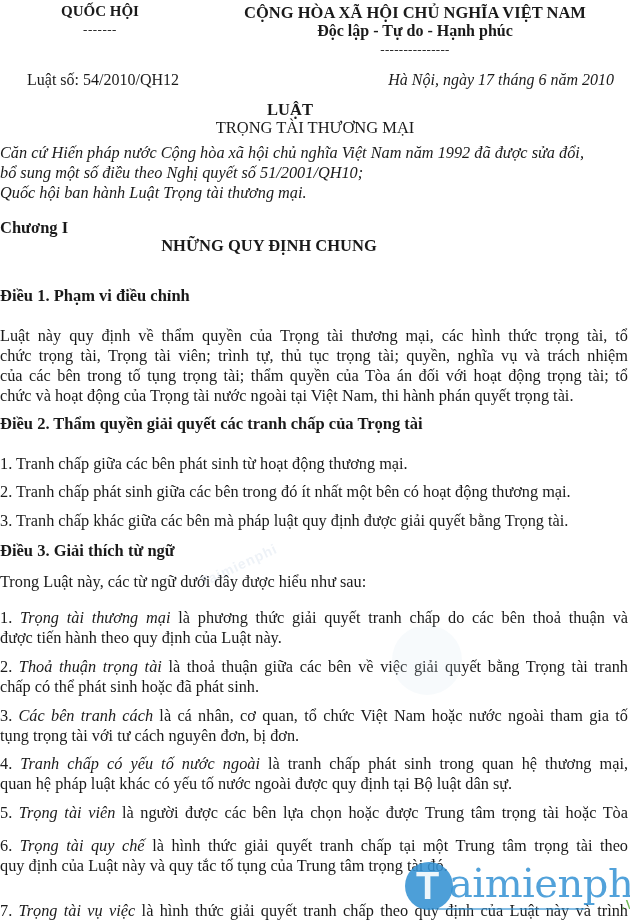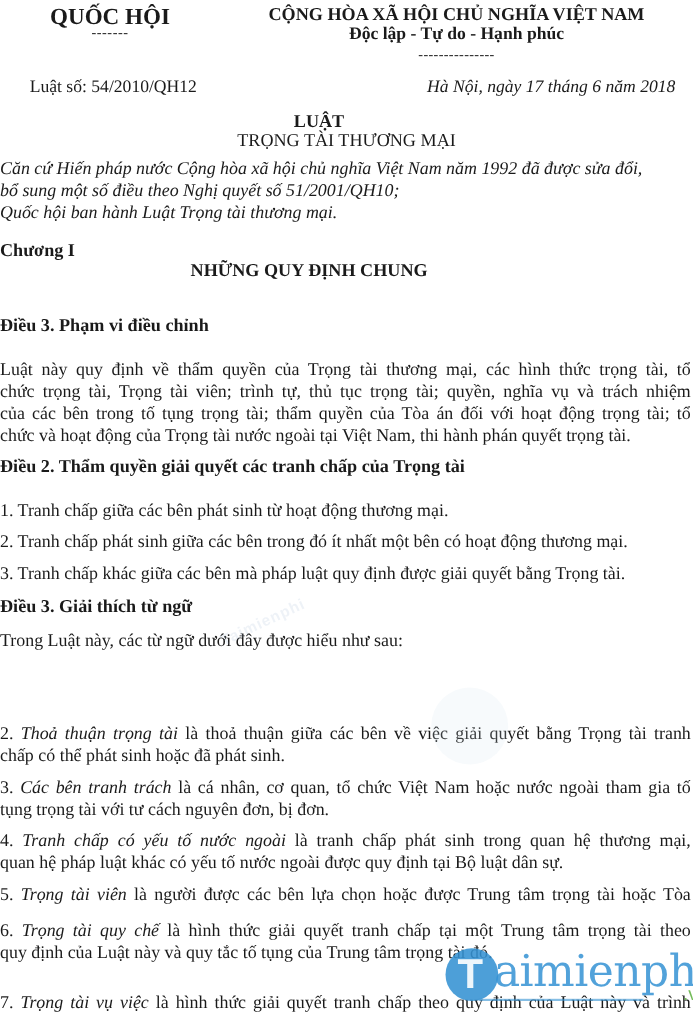--- a/index.html
+++ b/index.html
@@ -20,21 +20,21 @@
       position: absolute;
       left: 0; top: 0;
       width: 630px;
       height: 922px;
     }
     .abs { position: absolute; white-space: nowrap; }
     .i { font-style: italic; }
 
     .hdr-left {
       left: 30px; width: 140px; top: 3px;
-      font-size: 21px; font-weight: bold; text-align: center;
+      font-size: 15px; font-weight: bold; text-align: center;
     }
     .hdr-left-dash {
       left: 30px; width: 140px; top: 22px;
       font-size: 13px; text-align: center; letter-spacing: 0.5px;
     }
     .hdr-right {
       left: 200px; width: 430px; top: 3px;
       font-size: 16.5px; font-weight: bold; text-align: center;
     }
     .hdr-right-sub {
@@ -156,35 +156,35 @@
 <div class="page">
 
   <div class="abs hdr-left">QUỐC HỘI</div>
   <div class="abs hdr-left-dash">-------</div>
 
   <div class="abs hdr-right">CỘNG HÒA XÃ HỘI CHỦ NGHĨA VIỆT NAM</div>
   <div class="abs hdr-right-sub">Độc lập - Tự do - Hạnh phúc</div>
   <div class="abs hdr-right-dash">---------------</div>
 
   <div class="abs law-no">Luật số: 54/2010/QH12</div>
-  <div class="abs law-date">Hà Nội, ngày 17 tháng 6 năm 2018</div>
+  <div class="abs law-date">Hà Nội, ngày 17 tháng 6 năm 2010</div>
 
   <div class="abs title-main">LUẬT</div>
   <div class="abs title-sub">TRỌNG TÀI THƯƠNG MẠI</div>
 
   <div class="para it" style="top:143px; left:0px;">
     <span class="line" style="line-height:20px;">Căn cứ Hiến pháp nước Cộng hòa xã hội chủ nghĩa Việt Nam năm 1992 đã được sửa đổi,</span>
     <span class="line" style="line-height:20px;">bổ sung một số điều theo Nghị quyết số 51/2001/QH10;</span>
     <span class="line" style="line-height:20px;">Quốc hội ban hành Luật Trọng tài thương mại.</span>
   </div>
 
   <div class="heading" style="top:218px;">Chương I</div>
-  <div class="heading" style="top:236px; left:16px; width:530px; text-align:center; font-size:16.5px;">NHỮNG QUY ĐỊNH CHUNG</div>
-
-  <div class="heading" style="top:286px;">Điều 3. Phạm vi điều chỉnh</div>
+  <div class="heading" style="top:236px; left:4px; width:530px; text-align:center; font-size:16.5px;">NHỮNG QUY ĐỊNH CHUNG</div>
+
+  <div class="heading" style="top:286px;">Điều 1. Phạm vi điều chỉnh</div>
   <div class="para" style="top:326px;">
     <span class="justify-line">Luật này quy định về thẩm quyền của Trọng tài thương mại, các hình thức trọng tài, tổ</span>
     <span class="justify-line">chức trọng tài, Trọng tài viên; trình tự, thủ tục trọng tài; quyền, nghĩa vụ và trách nhiệm</span>
     <span class="justify-line">của các bên trong tố tụng trọng tài; thẩm quyền của Tòa án đối với hoạt động trọng tài; tổ</span>
     <span class="line">chức và hoạt động của Trọng tài nước ngoài tại Việt Nam, thi hành phán quyết trọng tài.</span>
   </div>
 
   <div class="heading" style="top:414px;">Điều 2. Thẩm quyền giải quyết các tranh chấp của Trọng tài</div>
   <div class="para" style="top:454px;">
     <span class="line">1. Tranh chấp giữa các bên phát sinh từ hoạt động thương mại.</span>
@@ -194,28 +194,32 @@
   </div>
   <div class="para" style="top:511px;">
     <span class="line">3. Tranh chấp khác giữa các bên mà pháp luật quy định được giải quyết bằng Trọng tài.</span>
   </div>
 
   <div class="heading" style="top:541px;">Điều 3. Giải thích từ ngữ</div>
   <div class="para" style="top:572px;">
     <span class="line">Trong Luật này, các từ ngữ dưới đây được hiểu như sau:</span>
   </div>
 
+  <div class="para" style="top:608px;">
+    <span class="justify-line"><span>1. </span><span class="i">Trọng tài thương mại</span><span> là phương thức giải quyết tranh chấp do các bên thoả thuận và</span></span>
+    <span class="line">được tiến hành theo quy định của Luật này.</span>
+  </div>
 
   <div class="para" style="top:657px;">
     <span class="justify-line"><span>2. </span><span class="i">Thoả thuận trọng tài</span><span> là thoả thuận giữa các bên về việc giải quyết bằng Trọng tài tranh</span></span>
     <span class="line">chấp có thể phát sinh hoặc đã phát sinh.</span>
   </div>
 
   <div class="para" style="top:706px;">
-    <span class="justify-line"><span>3. </span><span class="i">Các bên tranh trách</span><span> là cá nhân, cơ quan, tổ chức Việt Nam hoặc nước ngoài tham gia tố</span></span>
+    <span class="justify-line"><span>3. </span><span class="i">Các bên tranh cách</span><span> là cá nhân, cơ quan, tổ chức Việt Nam hoặc nước ngoài tham gia tố</span></span>
     <span class="line">tụng trọng tài với tư cách nguyên đơn, bị đơn.</span>
   </div>
 
   <div class="para" style="top:754px;">
     <span class="justify-line"><span>4. </span><span class="i">Tranh chấp có yếu tố nước ngoài</span><span> là tranh chấp phát sinh trong quan hệ thương mại,</span></span>
     <span class="line">quan hệ pháp luật khác có yếu tố nước ngoài được quy định tại Bộ luật dân sự.</span>
   </div>
 
   <div class="para" style="top:803px;">
     <span class="justify-line"><span>5. </span><span class="i">Trọng tài viên</span><span> là người được các bên lựa chọn hoặc được Trung tâm trọng tài hoặc Tòa</span></span>

